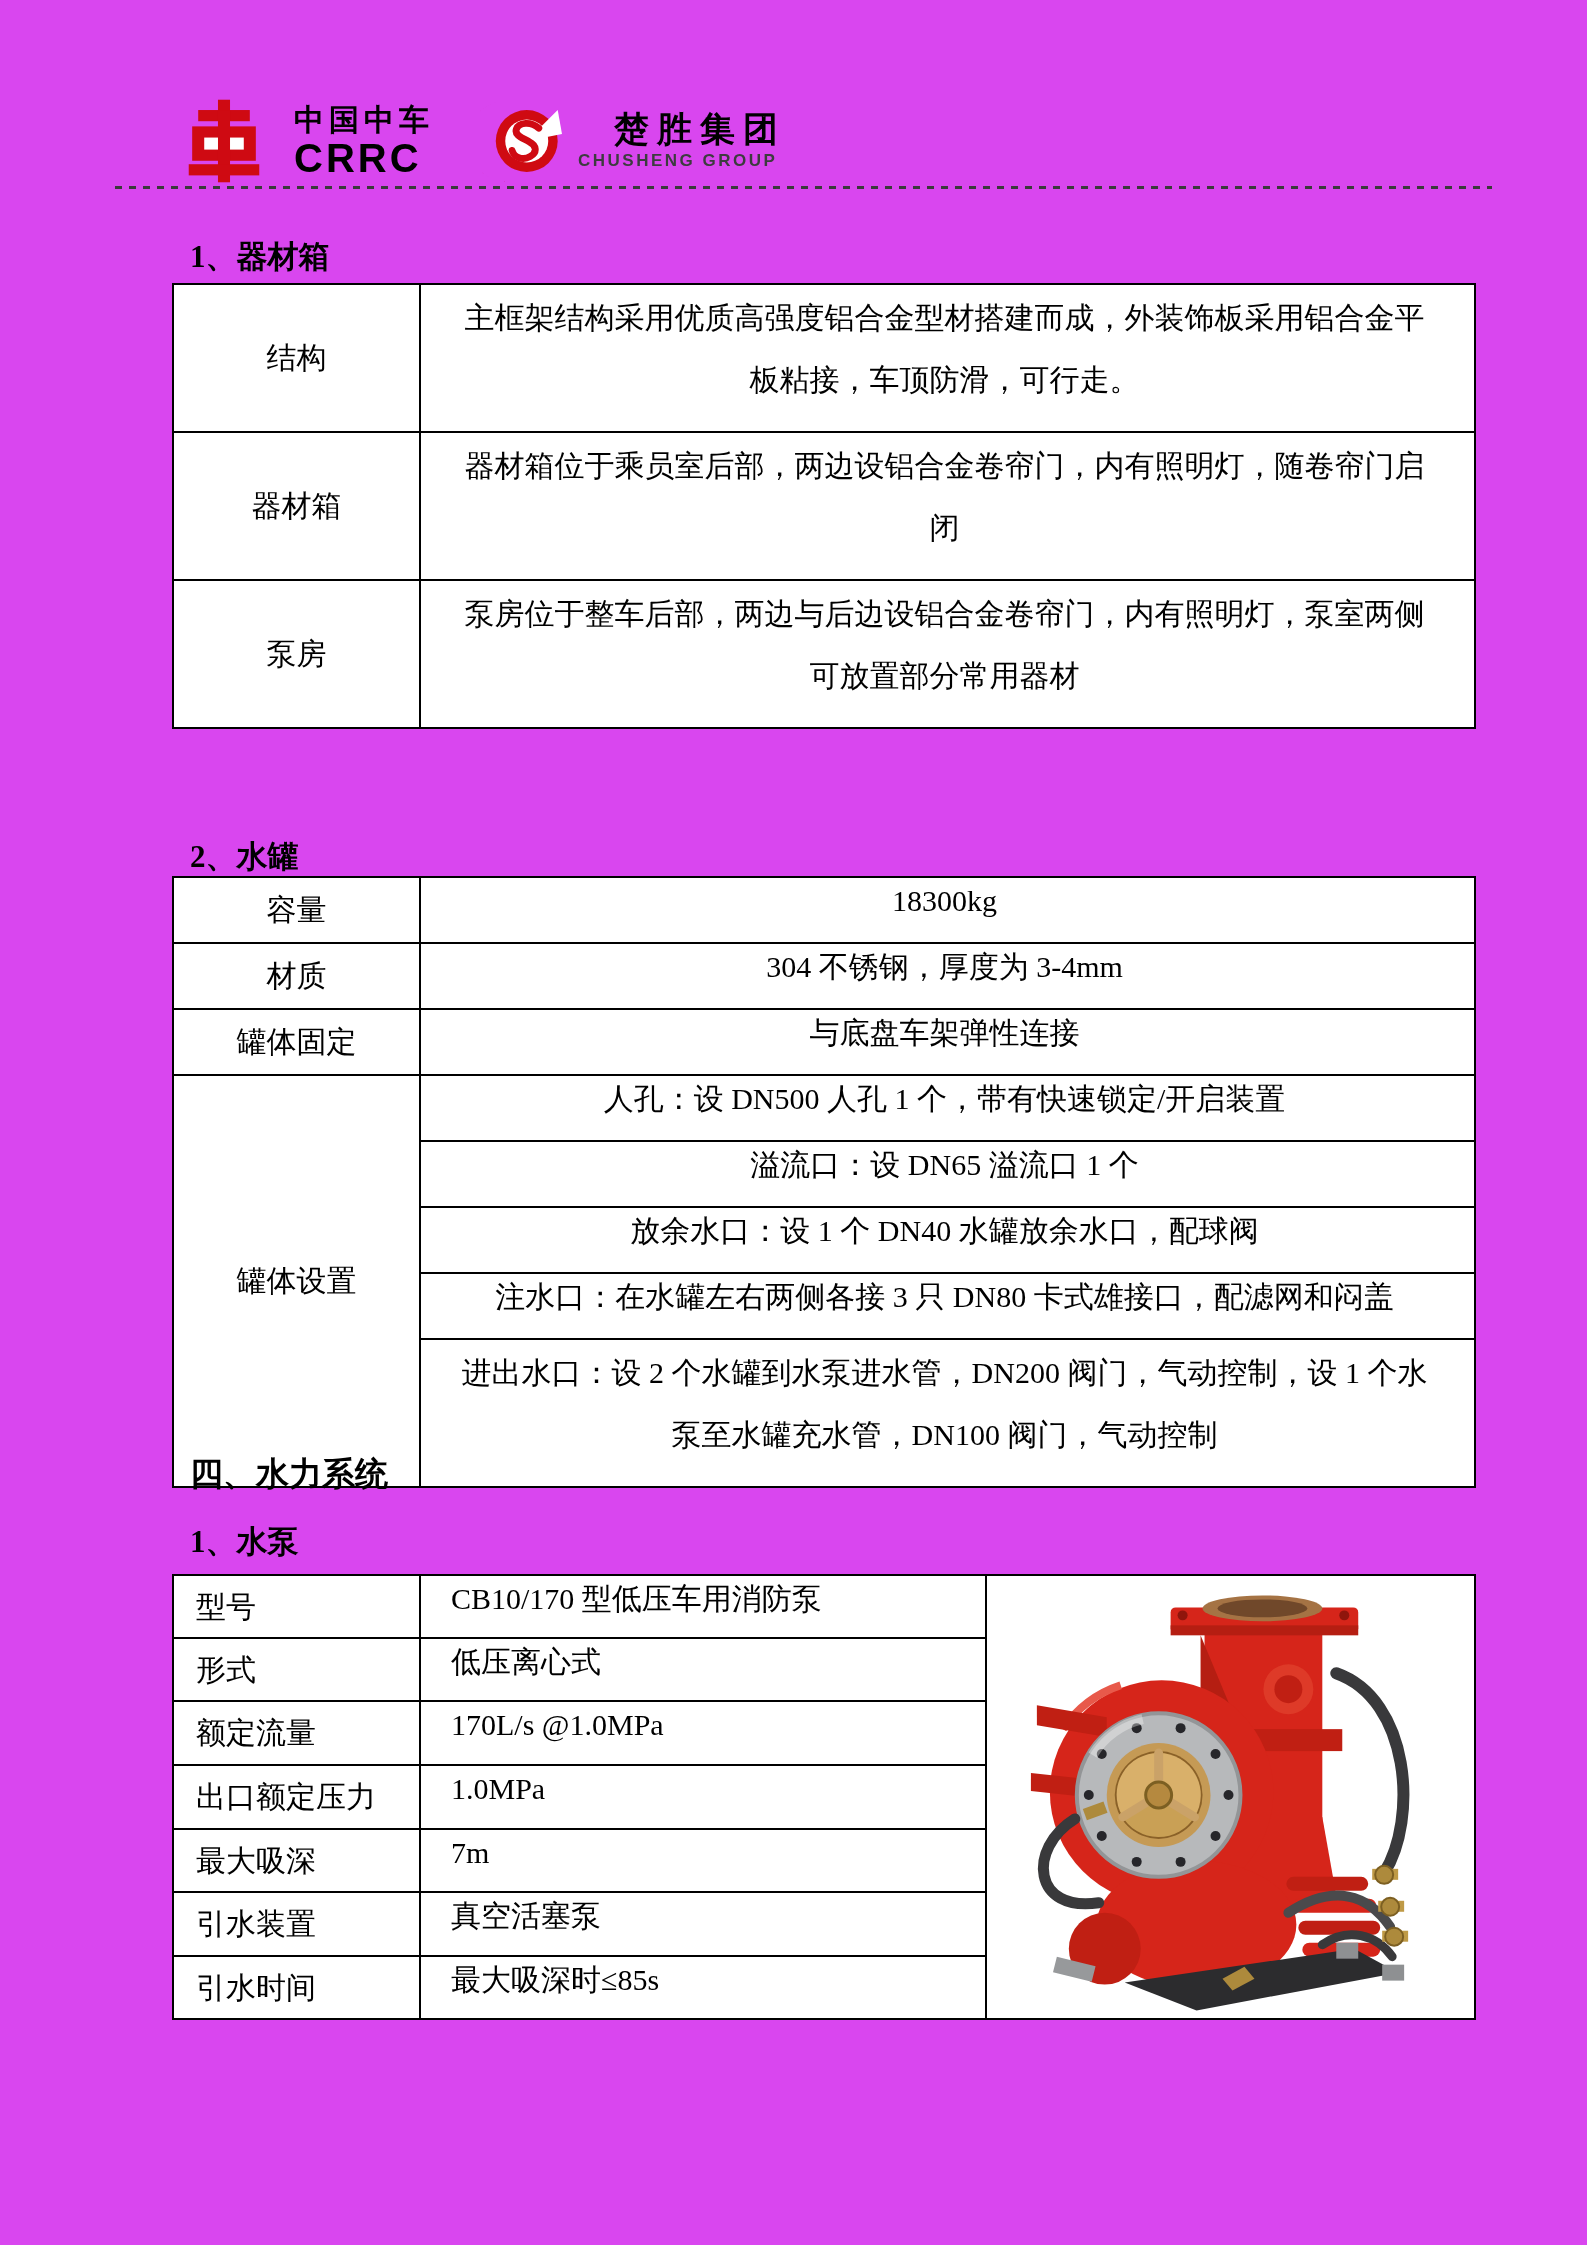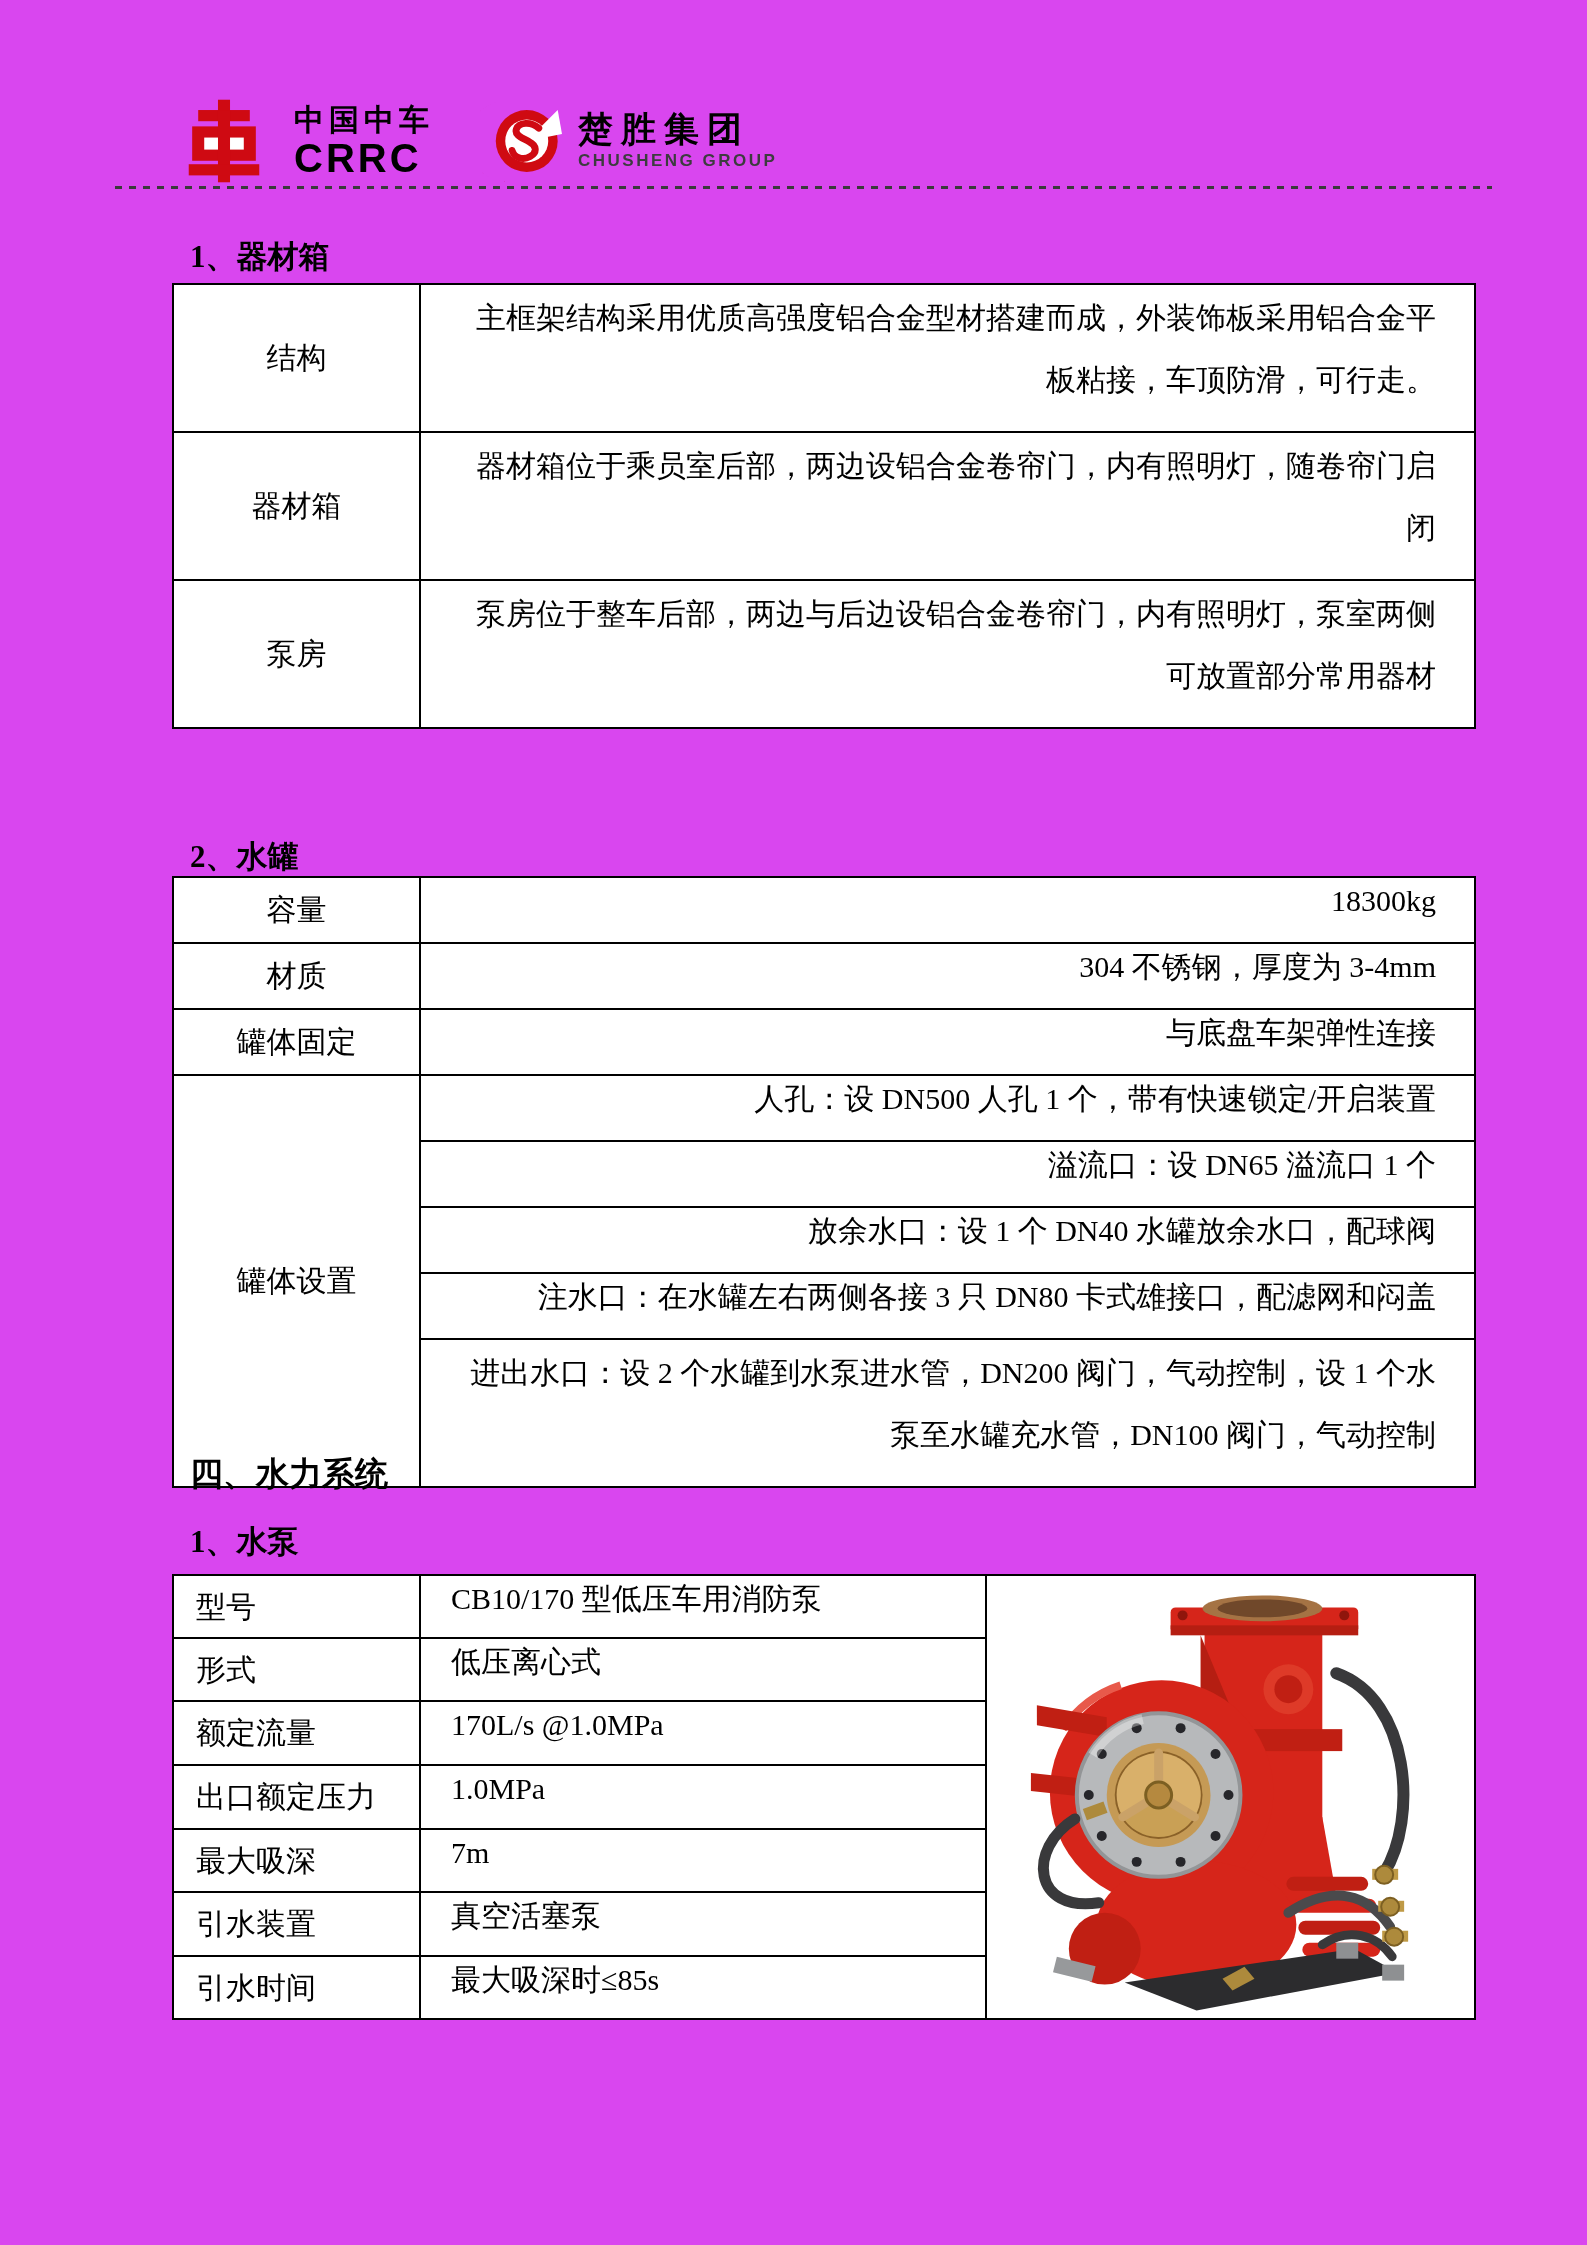--- a/index.html
+++ b/index.html
@@ -5,35 +5,35 @@
   html,body{margin:0;padding:0;background:#fff;}
   .page{position:relative;width:1587px;height:2245px;background:#d946ef;overflow:hidden;
         font-family:"Liberation Serif","DejaVu Serif",serif;color:#000;}
 
   
   .logo-row{position:absolute;left:170px;top:98px;display:flex;align-items:center;}
   .logo-text{display:flex;flex-direction:column;justify-content:center;margin-left:16px;
              font-family:"Liberation Sans","DejaVu Sans",sans-serif;}
   .crrc-cn{font-size:30px;font-weight:bold;letter-spacing:5px;line-height:34px;}
   .crrc-en{font-size:40px;font-weight:900;letter-spacing:3px;line-height:42px;}
-  .chs-cn{font-size:35px;font-weight:900;letter-spacing:8px;line-height:40px;}
+  .chs-cn{font-size:35px;font-weight:900;letter-spacing:8px;line-height:40px;margin-left:36px;}
   .chs-en{font-size:17px;font-weight:700;letter-spacing:2.5px;color:#3c3c3e;line-height:24px;}
   .chs-icon{margin-left:42px;}
   .dash-line{position:absolute;left:115px;top:186px;width:1377px;height:3px;
              background:repeating-linear-gradient(90deg,#3a3a3a 0 7px,transparent 7px 14px);}
 
   
   .sec-heading{position:absolute;font-weight:bold;font-size:31px;white-space:nowrap;}
   .sec-heading.big{font-size:33px;}
 
   
   table.doc-table{position:absolute;border-collapse:collapse;table-layout:fixed;background:#fff;}
   table.doc-table td{border:2px solid #000;font-size:30px;vertical-align:middle;overflow:hidden;}
   .label-cell{text-align:center;padding:0 19px;line-height:48px;}
-  .text-cell{padding:2px 38px 20px 32px;line-height:62px;text-align:right;}
+  .text-cell{padding:2px 38px 20px 32px;line-height:62px;text-align:center;}
   .text-cell.single{line-height:42px;}
   .t3 .label-cell{text-align:left;padding:0 10px 0 22px;line-height:42px;}
   .t3 .value-cell{padding:0 16px 16px 30px;line-height:42px;}
   .photo-cell{padding:0;vertical-align:top;background:#fff;}
 
   
   .footer{position:absolute;left:0;top:2046px;width:1587px;text-align:center;
           font-size:24px;font-weight:bold;letter-spacing:2px;}
 </style>
 </head>

